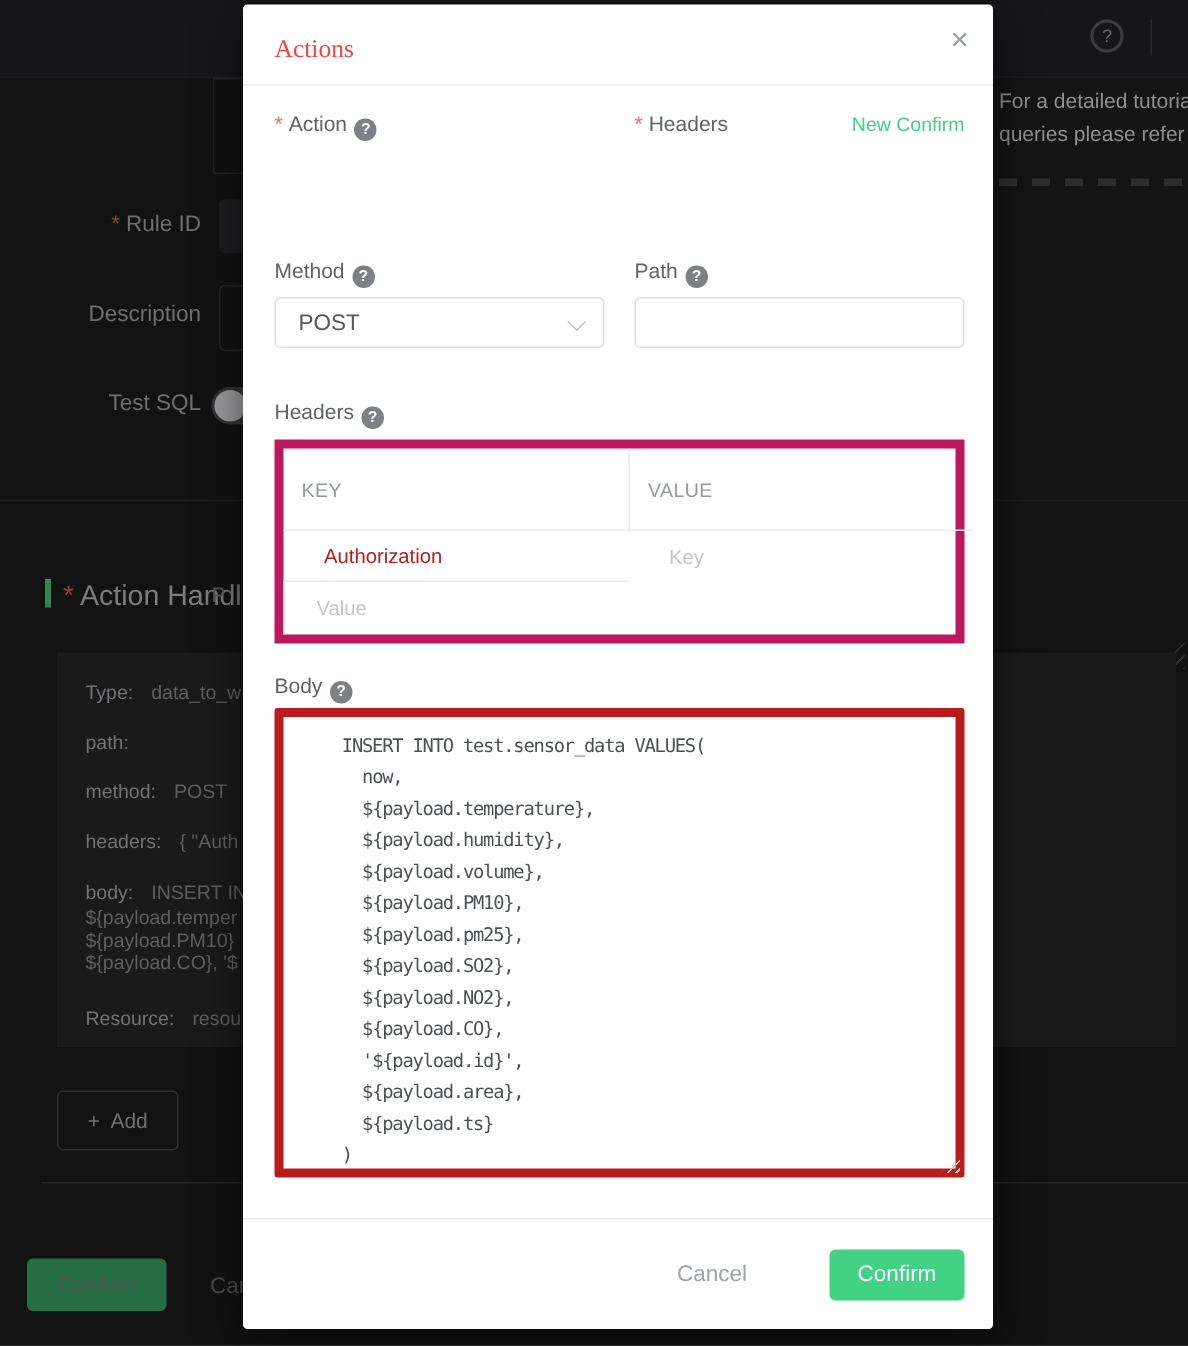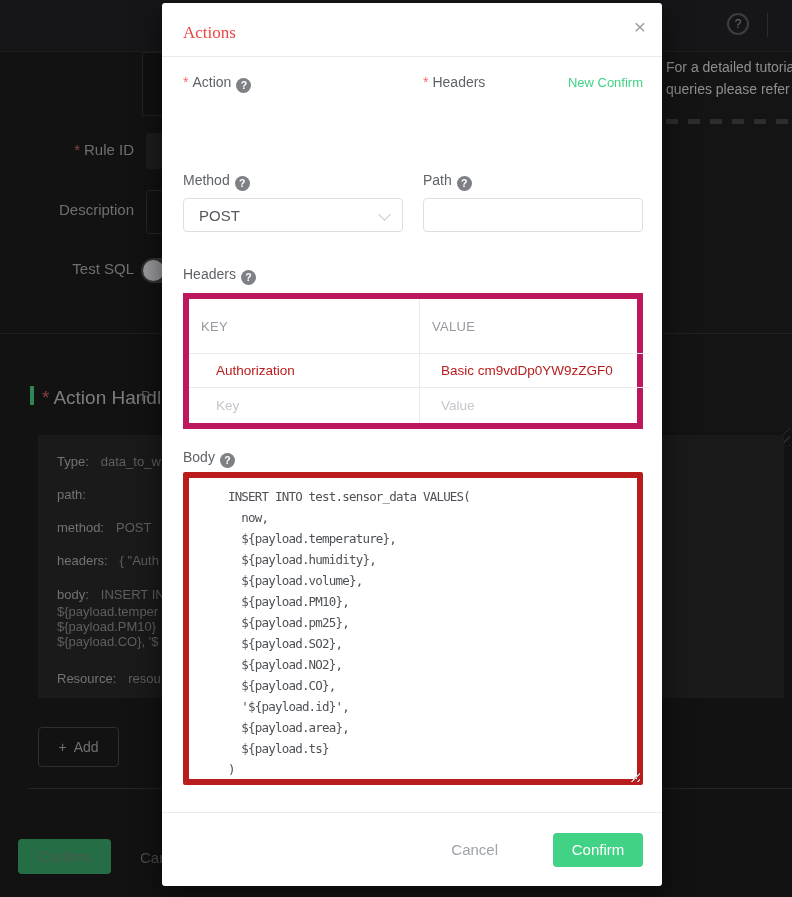--- a/index.html
+++ b/index.html
@@ -153,23 +153,20 @@
     </div>
     <input class="m-input" style="left: 261px; top: 195px;" value="">
 
     <div class="m-label" style="left:21px;top:263px"><span>Headers</span><span class="q-icon">?</span></div>
     <div class="h-table">
       <div class="h-cell h-th">KEY</div>
       <div class="h-cell h-th vcol">VALUE</div>
       <div class="h-cell">
           <input class="h-in pk" value="Authorization" style="">
         </div>
-      <div class="h-cell vcol">
-          <input class="h-in pv" value="Basic cm9vdDp0YW9zZGF0" style="">
-        </div>
       <div class="h-cell last">
           <input class="h-in pk" placeholder="Key" style="">
         </div>
       <div class="h-cell vcol last">
           <input class="h-in pv" placeholder="Value" style="">
         </div>
     </div>
 
     <div class="m-label" style="left:21px;top:446px"><span>Body</span><span class="q-icon">?</span></div>
     <textarea class="m-body" spellcheck="false" style="">    INSERT INTO test.sensor_data VALUES(

